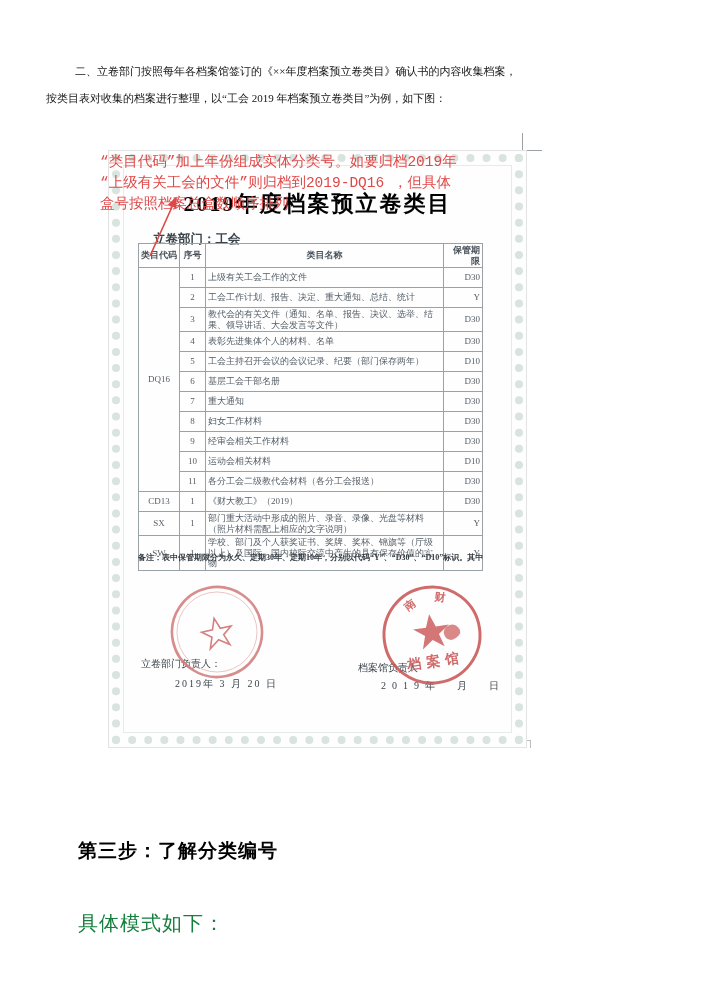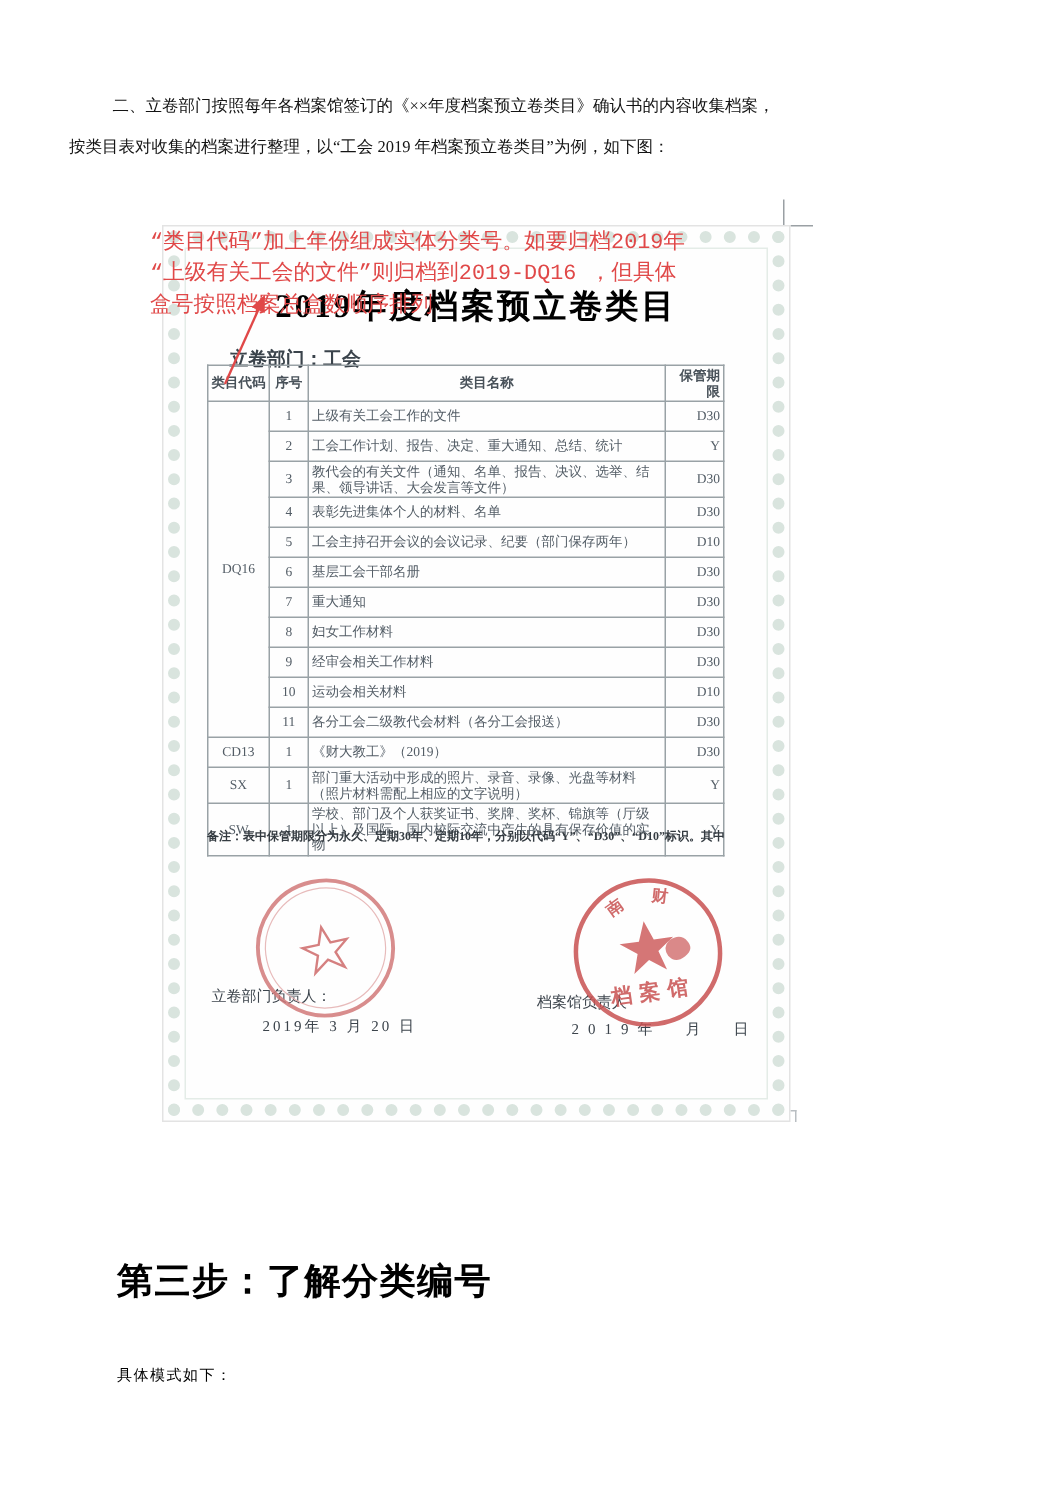--- a/index.html
+++ b/index.html
@@ -49,23 +49,23 @@
   
   .arrow-svg{position:absolute;left:138px;top:190px;z-index:40;}
   .corner-tr{position:absolute;left:522px;top:133px;width:19px;height:17px;
              border-left:1px solid #9aa0a4;border-bottom:1px solid #9aa0a4;z-index:5;}
   .corner-br{position:absolute;left:521px;top:740px;width:9px;height:7px;
              border-right:1px solid #b9bec2;border-top:1px solid #b9bec2;z-index:5;}
 
   
   .step-heading{position:absolute;left:78px;top:838px;
                 font-family:"Liberation Sans","DejaVu Sans",sans-serif;
-                font-size:24px;font-weight:bold;color:#000;letter-spacing:1px;}
+                font-size:19px;font-weight:bold;color:#000;letter-spacing:1px;}
   .formula{position:absolute;left:78px;top:876px;font-size:14px;color:#141414;letter-spacing:1px;}
-  .next-line{position:absolute;left:78px;top:910px;font-size:10px;color:#000000;letter-spacing:1px;}
+  .next-line{position:absolute;left:78px;top:910px;font-size:20px;color:#15803d;letter-spacing:1px;}
 </style>
 </head>
 <body>
 
 <div id="page">
 
   <div class="intro">
     <div class="l1">二、立卷部门按照每年各档案馆签订的《××年度档案预立卷类目》确认书的内容收集档案，</div>
     <div class="l2">按类目表对收集的档案进行整理，以“工会 2019 年档案预立卷类目”为例，如下图：</div>
   </div>

